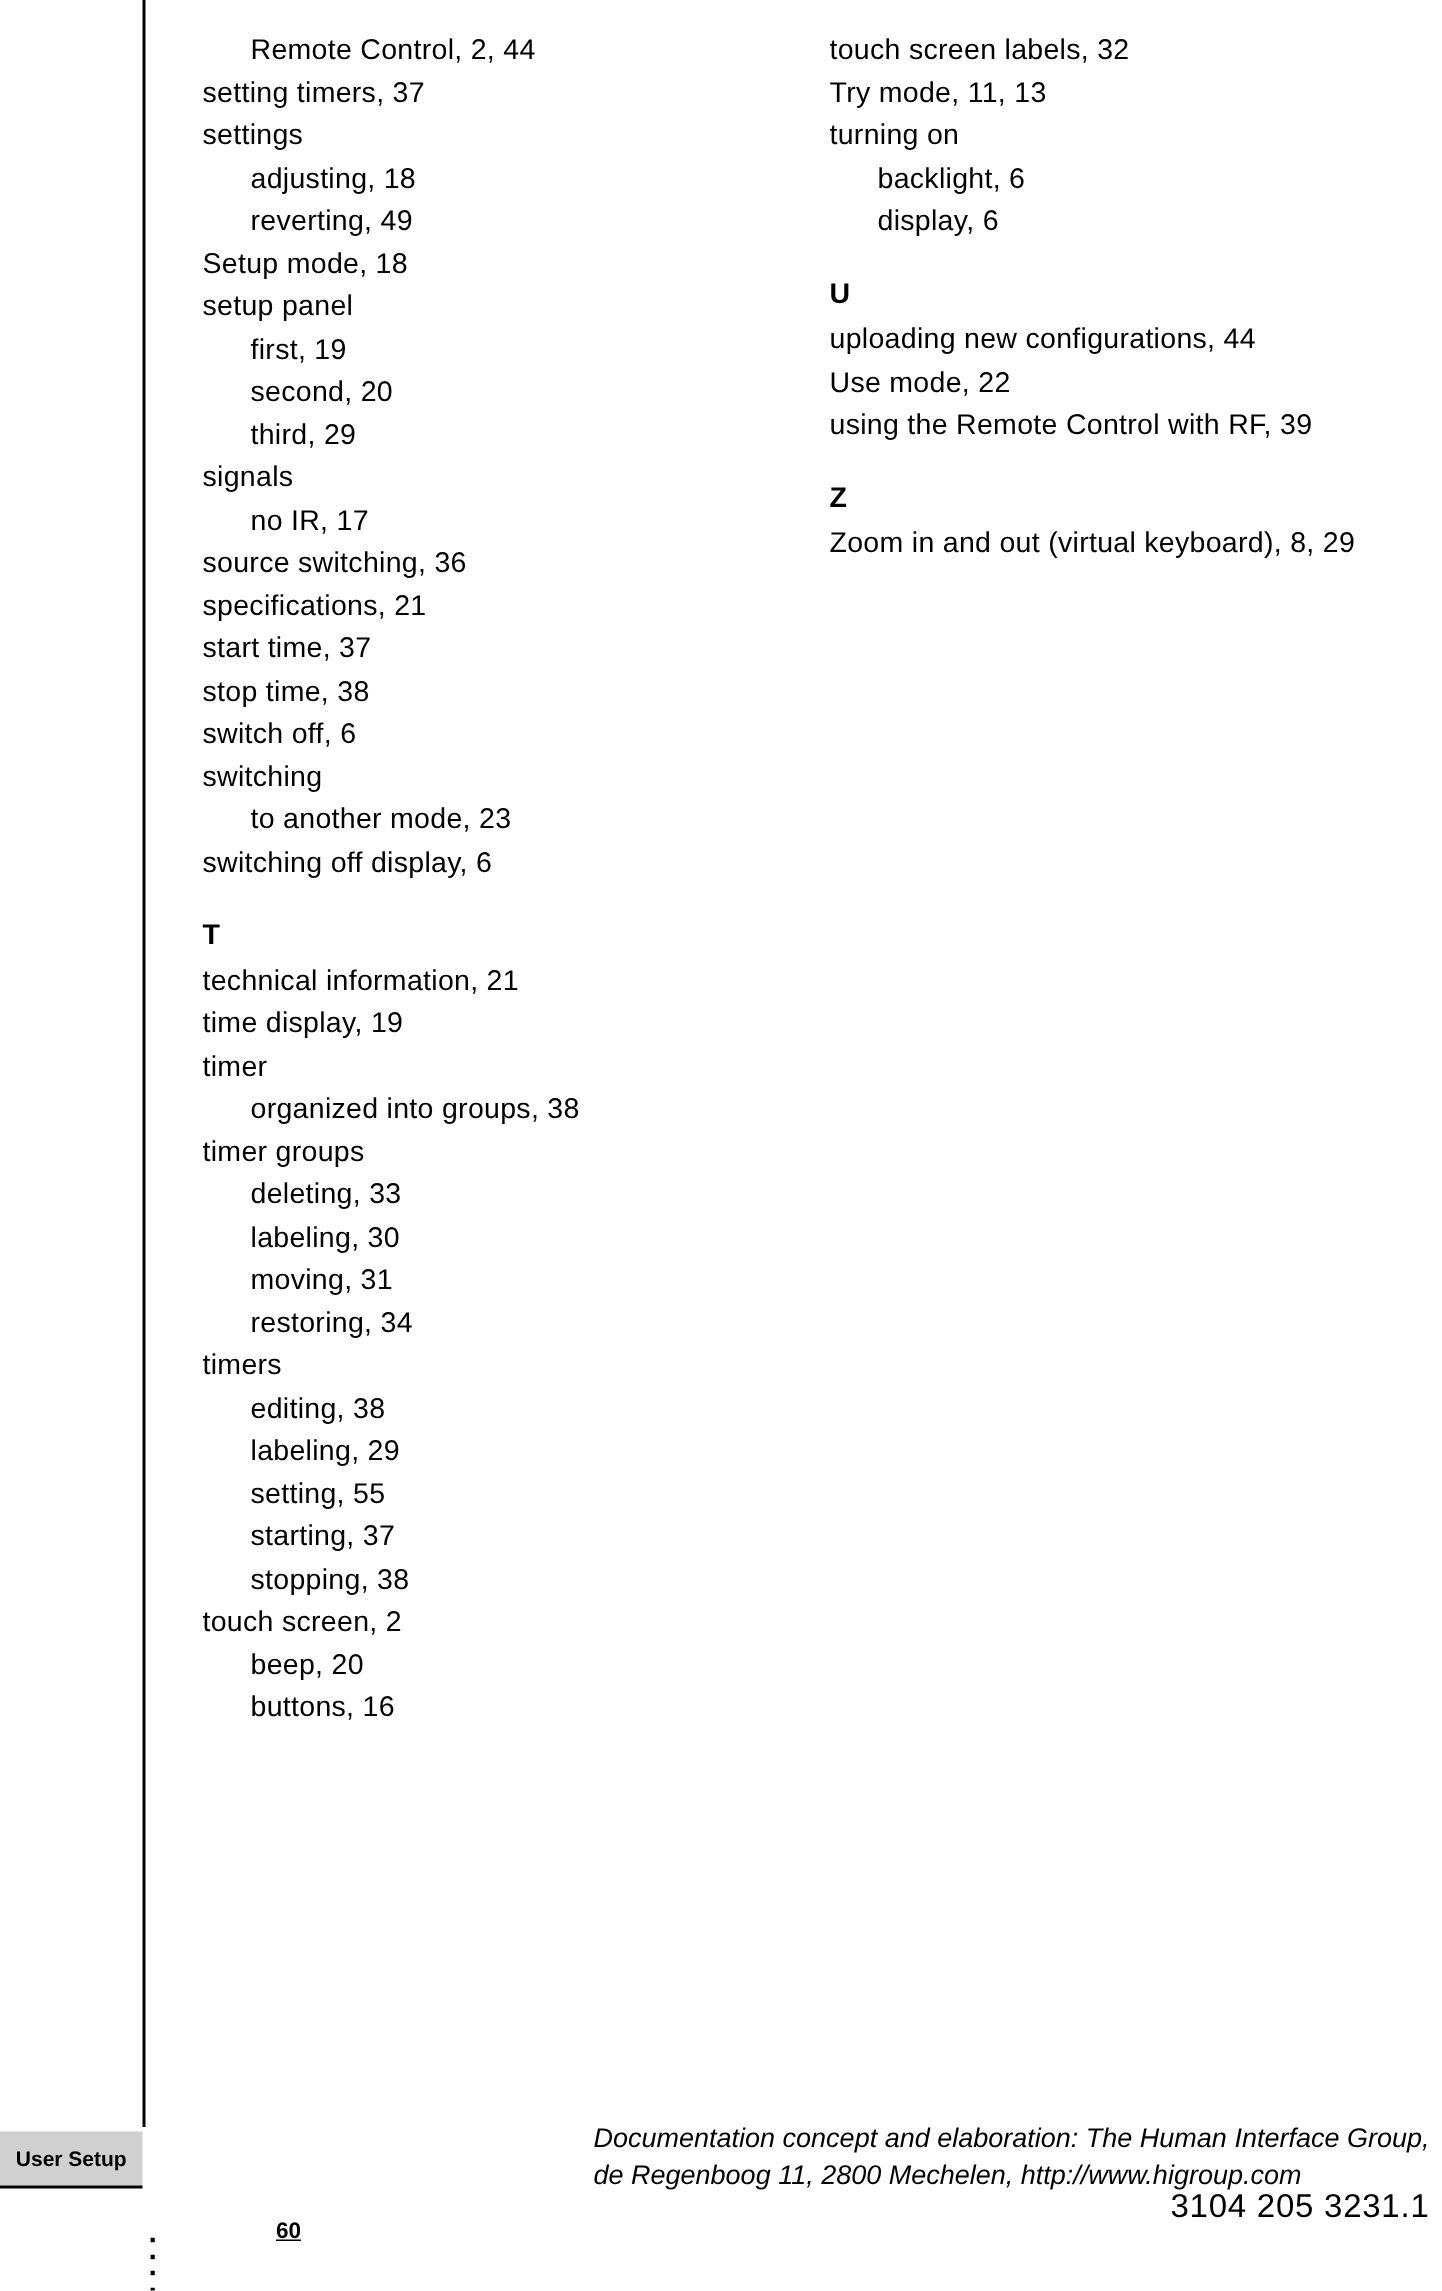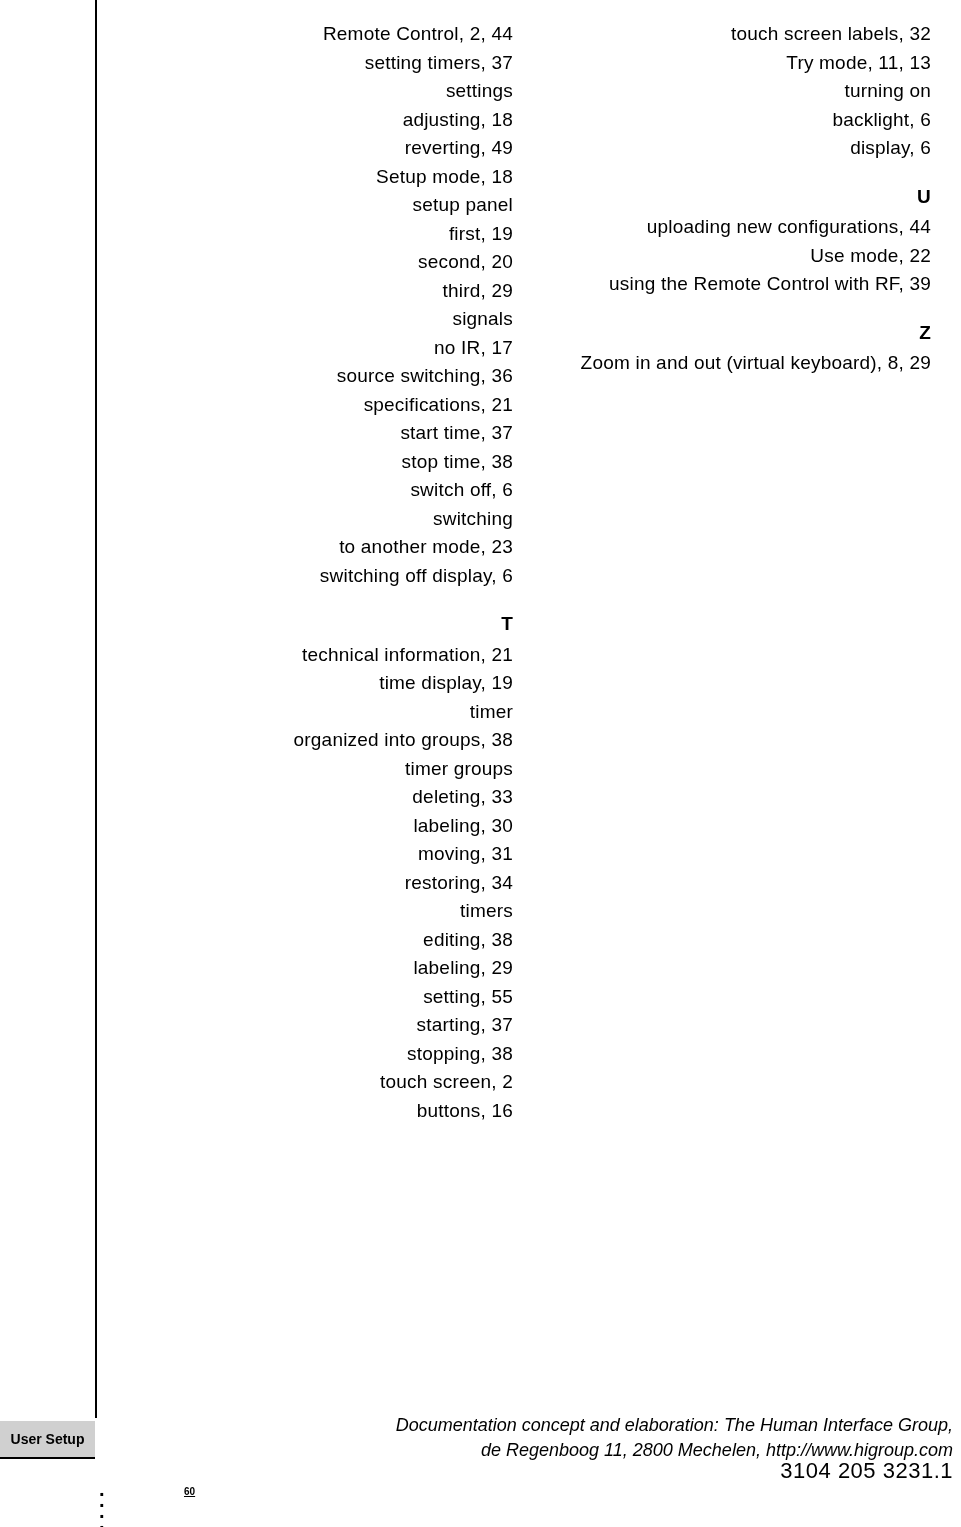--- a/index.html
+++ b/index.html
@@ -36,21 +36,20 @@
       gap: 40px;
     }
     .col {
       flex: 1;
       min-width: 0;
     }
     .entry {
       font-weight: 300;
       font-stretch: condensed;
       letter-spacing: 0.2px;
-      text-align: right;
     }
     .sub {
       padding-left: 32px;
     }
     .heading {
       font-weight: 700;
       margin-top: 20px;
       margin-bottom: 2px;
     }
     .footer {
@@ -79,37 +78,37 @@
       bottom: 60px;
       width: 95px;
       height: 2px;
       background: #000;
     }
     .page-number {
       position: absolute;
       left: 184px;
       bottom: 20px;
       font-weight: 700;
-      font-size: 10px;
+      font-size: 15px;
       text-decoration: underline;
     }
     .dots {
       position: absolute;
       left: 99px;
       bottom: -14px;
       font-size: 20px;
       line-height: 0.55;
       font-weight: 700;
       letter-spacing: 0;
     }
     .credit {
       position: absolute;
       right: 8px;
       bottom: 56px;
-      text-align: right;
+      text-align: left;
       font-style: italic;
       font-size: 18px;
       font-weight: 300;
       line-height: 1.4;
     }
     .docnum {
       position: absolute;
       right: 8px;
       bottom: 32px;
       font-size: 22px;
@@ -155,20 +154,21 @@
         <div class="entry sub">labeling, 30</div>
         <div class="entry sub">moving, 31</div>
         <div class="entry sub">restoring, 34</div>
         <div class="entry">timers</div>
         <div class="entry sub">editing, 38</div>
         <div class="entry sub">labeling, 29</div>
         <div class="entry sub">setting, 55</div>
         <div class="entry sub">starting, 37</div>
         <div class="entry sub">stopping, 38</div>
         <div class="entry">touch screen, 2</div>
+        <div class="entry sub">beep, 20</div>
         <div class="entry sub">buttons, 16</div>
       </div>
     <div class="col" id="col-right">
         <div class="entry">touch screen labels, 32</div>
         <div class="entry">Try mode, 11, 13</div>
         <div class="entry">turning on</div>
         <div class="entry sub">backlight, 6</div>
         <div class="entry sub">display, 6</div>
         <div class="entry heading">U</div>
         <div class="entry">uploading new configurations, 44</div>

